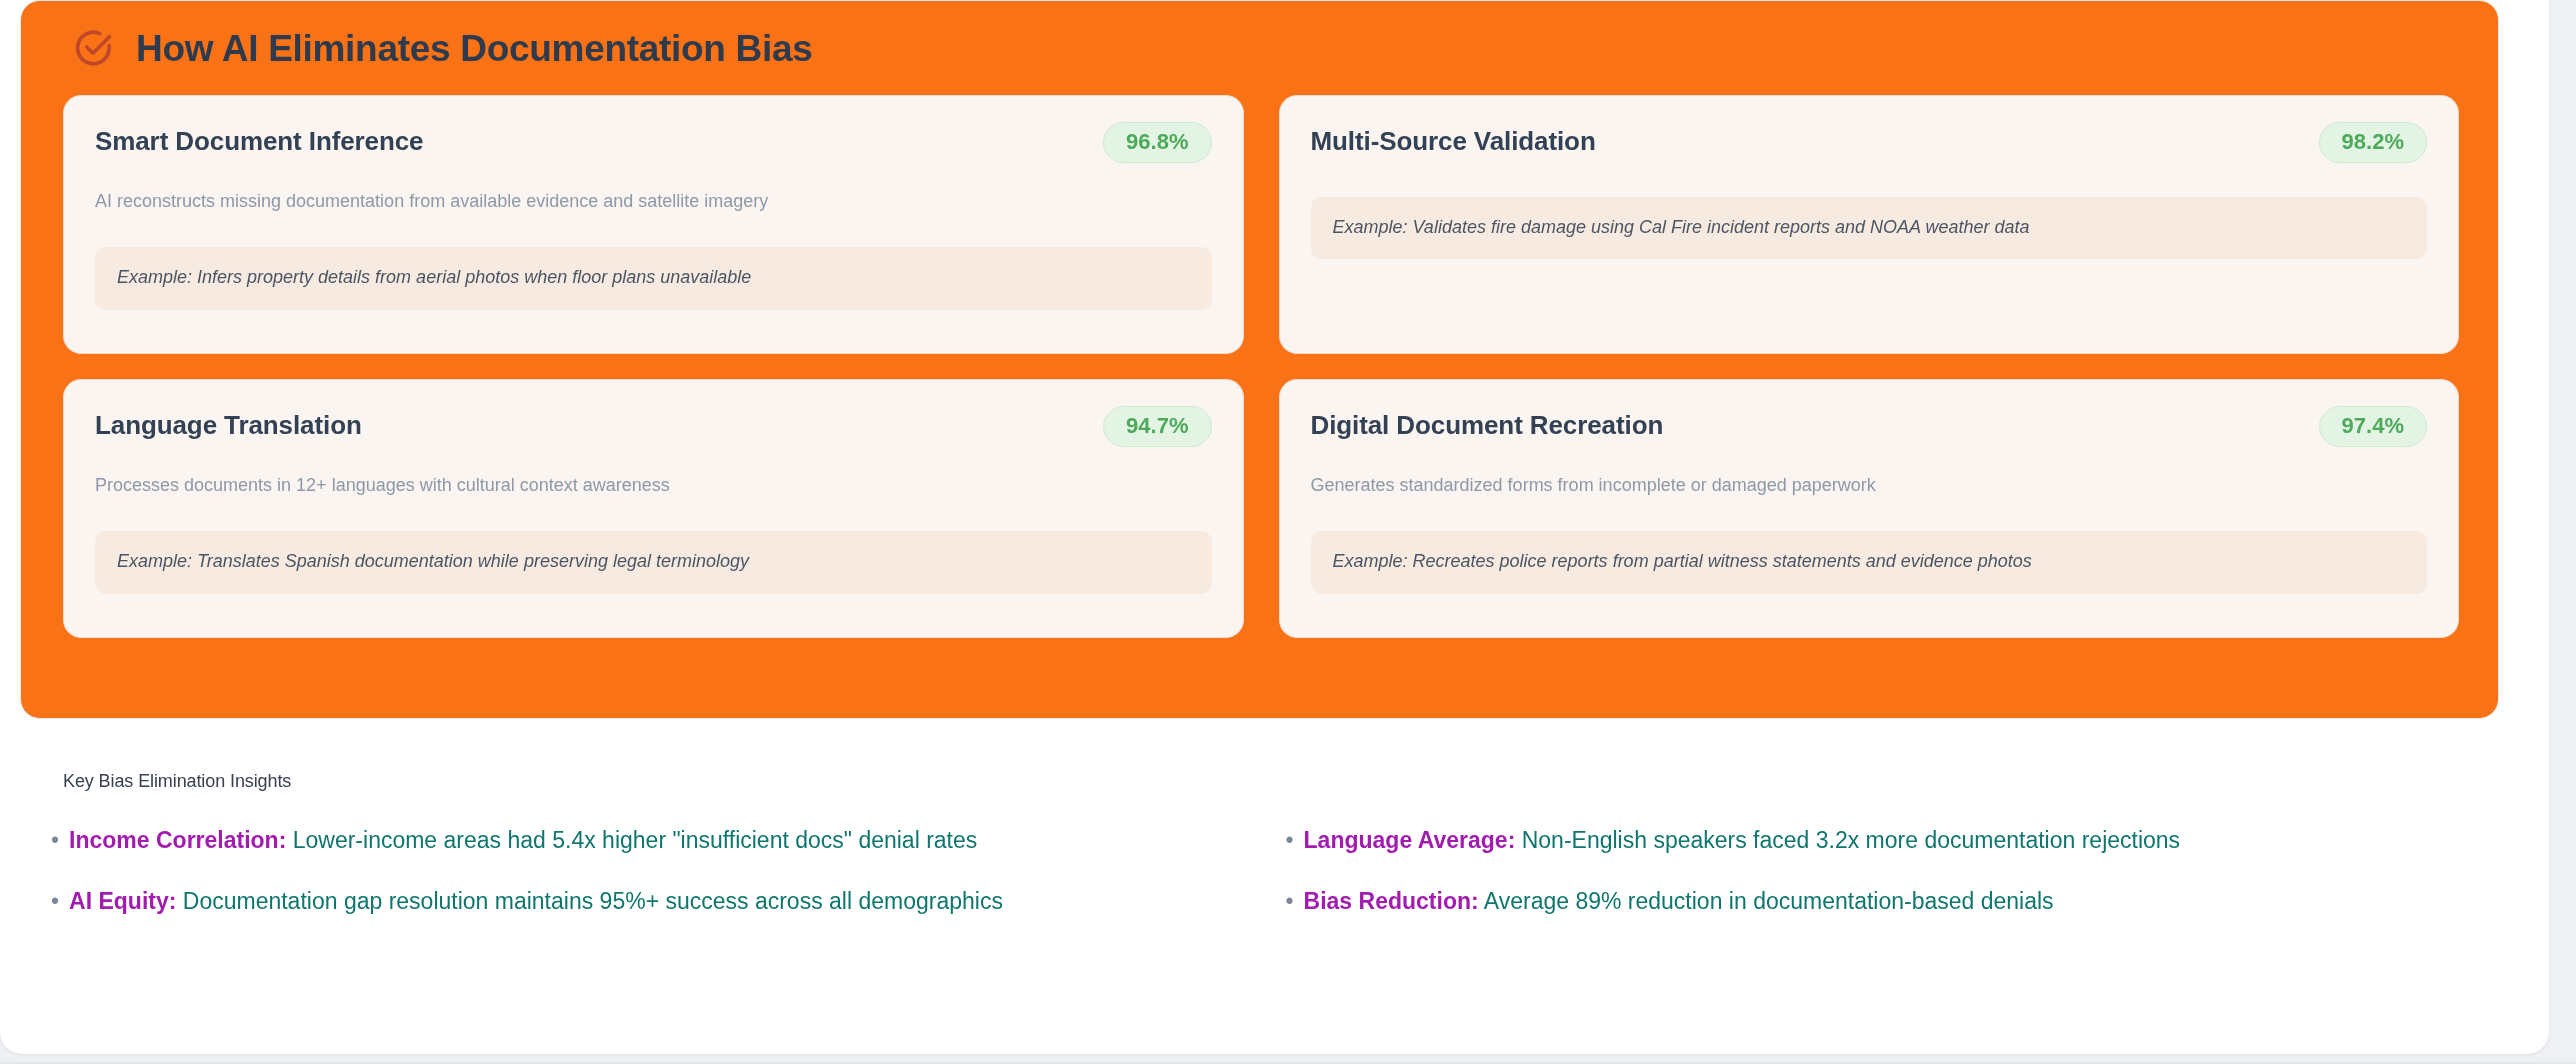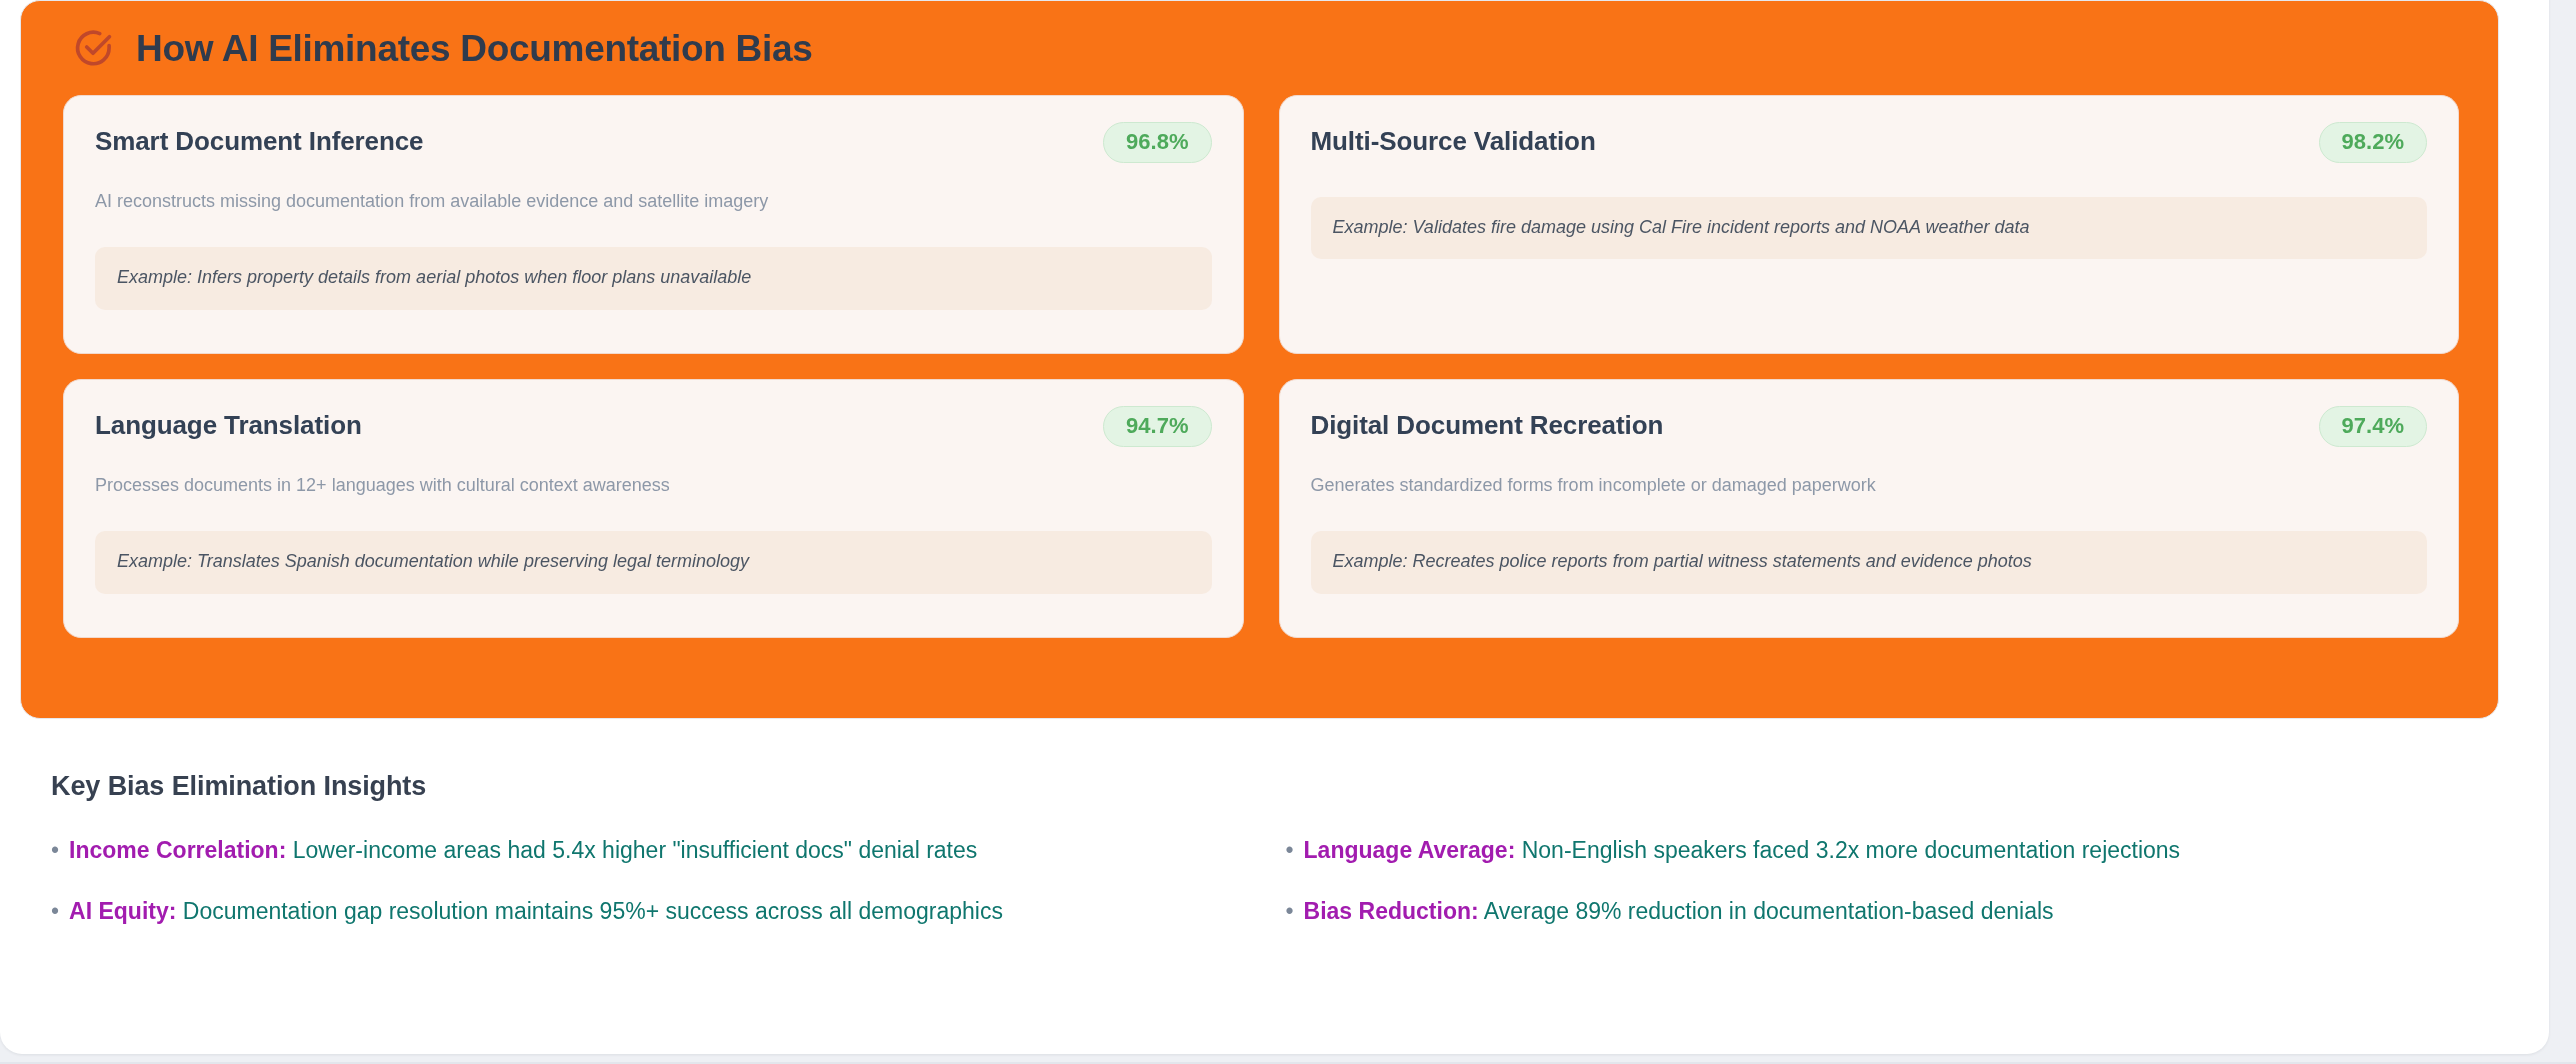--- a/index.html
+++ b/index.html
@@ -139,24 +139,24 @@
   }
 
   
   .insights {
     position: absolute;
     left: 51px;
     top: 811px;
     width: 2434px;
   }
   .insights-title {
-    font-size: 27px;
-    font-weight: 700;
+    font-size: 18px;
+    font-weight: 400;
     color: #374151;
-    margin: 0 0 33px 0;
+    margin: 0 0 33px 12px;
     letter-spacing: -0.1px;
   }
   .insights-grid {
     display: grid;
     grid-template-columns: 1fr 1fr;
     column-gap: 35px;
     row-gap: 30px;
   }
   .insight-item {
     font-size: 23px;

